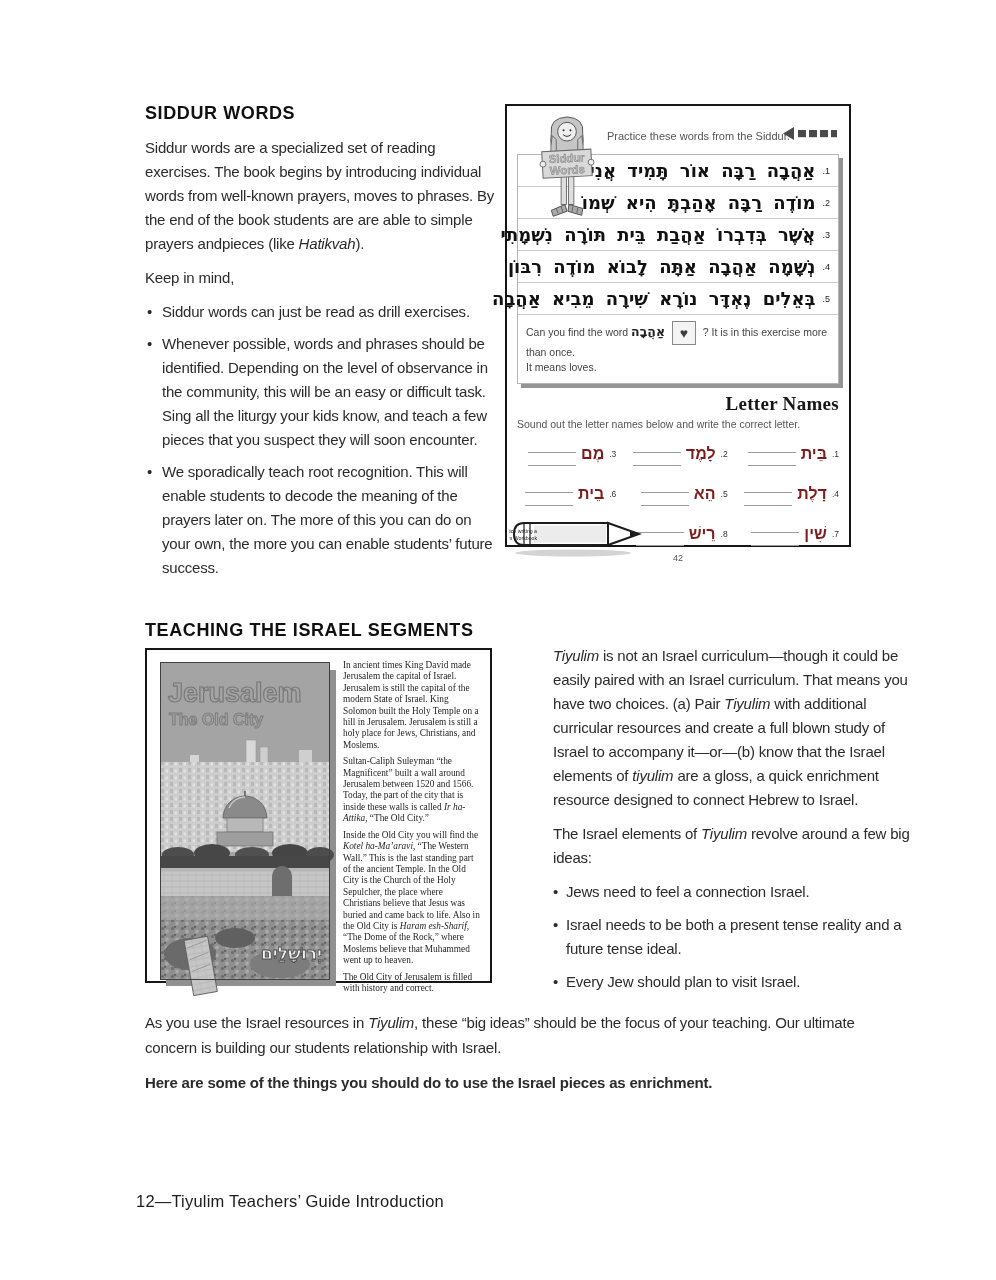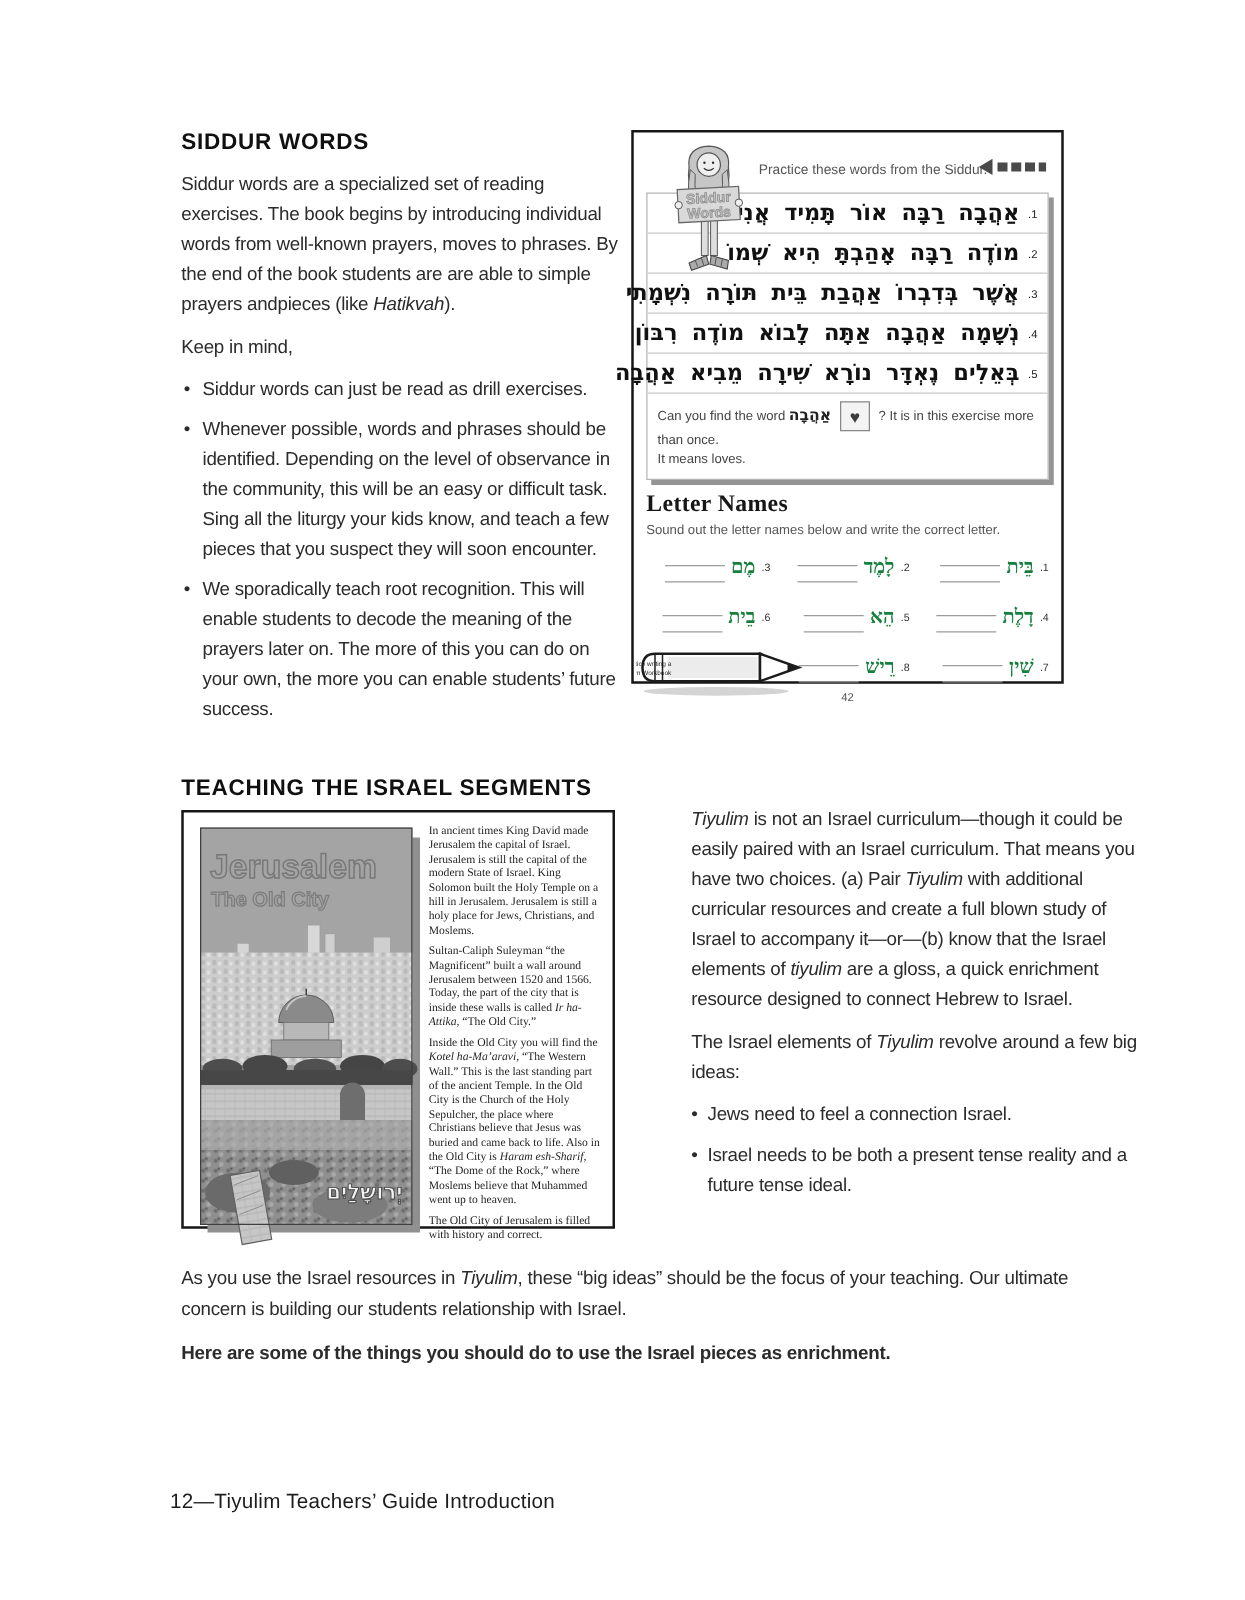--- a/index.html
+++ b/index.html
@@ -26,28 +26,28 @@
   .rtl-arrow{position:absolute;right:2px;top:13px;}
   .wb-scan{position:relative;border:1px solid #b5b5b5;box-shadow:4px 4px 0 #949494;background:#fff;}
   .wb-row{height:31px;display:flex;align-items:center;direction:rtl;border-bottom:1px solid #c9c9c9;padding:0 8px;}
   .wb-row .num{direction:ltr;unicode-bidi:isolate;font-size:9px;color:#222;margin-left:7px;}
   .wb-row .heb{font-family:"DejaVu Sans",sans-serif;font-size:18px;font-weight:bold;color:#111;
     word-spacing:5px;white-space:nowrap;}
   .wb-find{padding:6px 8px 8px;font-size:10.5px;color:#444;line-height:15px;direction:ltr;}
   .heb-sm{font-family:"DejaVu Sans",sans-serif;font-weight:bold;font-size:12.5px;color:#222;}
   .heart-box{display:inline-flex;width:22px;height:22px;border:1px solid #888;align-items:center;
     justify-content:center;vertical-align:middle;margin:0 4px;color:#3c3c3c;font-size:14px;background:#f4f4f4;}
-  .ln-heading{font-family:"Liberation Serif",serif;font-weight:bold;font-size:19px;text-align:left;
+  .ln-heading{font-family:"Liberation Serif",serif;font-weight:bold;font-size:19px;text-align:right;
     margin-top:9px;letter-spacing:.3px;color:#161616;}
   .ln-instr{font-size:10.5px;color:#555;margin-top:3px;}
   .ln-grid{margin-top:9px;display:grid;grid-template-columns:1fr 1fr 1fr;direction:rtl;
     row-gap:10px;column-gap:12px;}
   .ln-item{display:flex;align-items:center;gap:5px;height:30px;}
   .ln-item .num{direction:ltr;unicode-bidi:isolate;font-size:8.5px;color:#333;}
-  .ln-item .word{font-family:Liberation Serif, serif;font-weight:bold;font-size:16px;color:#15803d;}
+  .ln-item .word{font-family:Liberation Sans, sans-serif;font-weight:bold;font-size:16px;color:#7f1d1d;}
   .ln-blank{width:48px;height:12px;border-top:1px solid #9c9c9c;border-bottom:1px solid #9c9c9c;margin-top:9px;}
   .ln-cell-pencil{position:relative;}
   .pencil-svg{position:absolute;left:-8px;top:-4px;width:138px;height:44px;}
   .wb-pagenum{text-align:center;font-size:9px;color:#555;margin-top:4px;}
 
   
   #israel-card{left:145px;top:648px;width:347px;height:335px;border:2px solid #161616;
     box-sizing:border-box;background:#fff;}
   .jer-photo{position:absolute;left:13px;top:12px;width:178px;height:344px;overflow:visible;}
   .jer-caption{position:absolute;left:196px;top:10px;width:138px;font-family:"Liberation Serif",serif;
@@ -271,20 +271,21 @@
     <p><span>The Old City of Jerusalem is filled with history and correct.</span></p>
   </div>
 </div>
 
 <div class="abs bodytext" style="left:505px;top:644px;width:368px;margin-left:48px;">
   <p><i>Tiyulim</i><span> is not an Israel curriculum—though it could be easily paired with an Israel curriculum. That means you have two choices. (a) Pair </span><i>Tiyulim</i><span> with additional curricular resources and create a full blown study of Israel to accompany it—or—(b) know that the Israel elements of </span><i>tiyulim</i><span> are a gloss, a quick enrichment resource designed to connect Hebrew to Israel.</span></p>
   <p><span>The Israel elements of </span><i>Tiyulim</i><span> revolve around a few big ideas:</span></p>
   <ul class="dotlist tightlist">
     <li><span>Jews need to feel a connection Israel.</span></li>
     <li><span>Israel needs to be both a present tense reality and a future tense ideal.</span></li>
+    <li><span>Every Jew should plan to visit Israel.</span></li>
   </ul>
 </div>
 
 <div class="abs bodytext" style="left:145px;top:1010px;width:726px;">
   <p style="line-height:25px;"><span>As you use the Israel resources in </span><i>Tiyulim</i><span>, these “big ideas” should be the focus of your teaching. Our ultimate concern is building our students relationship with Israel.</span></p>
   <p style="line-height:25px;font-weight:bold;"><span>Here are some of the things you should do to use the Israel pieces as enrichment.</span></p>
 </div>
 
 <div id="footer" class="abs">12—Tiyulim Teachers’ Guide Introduction</div>
 

